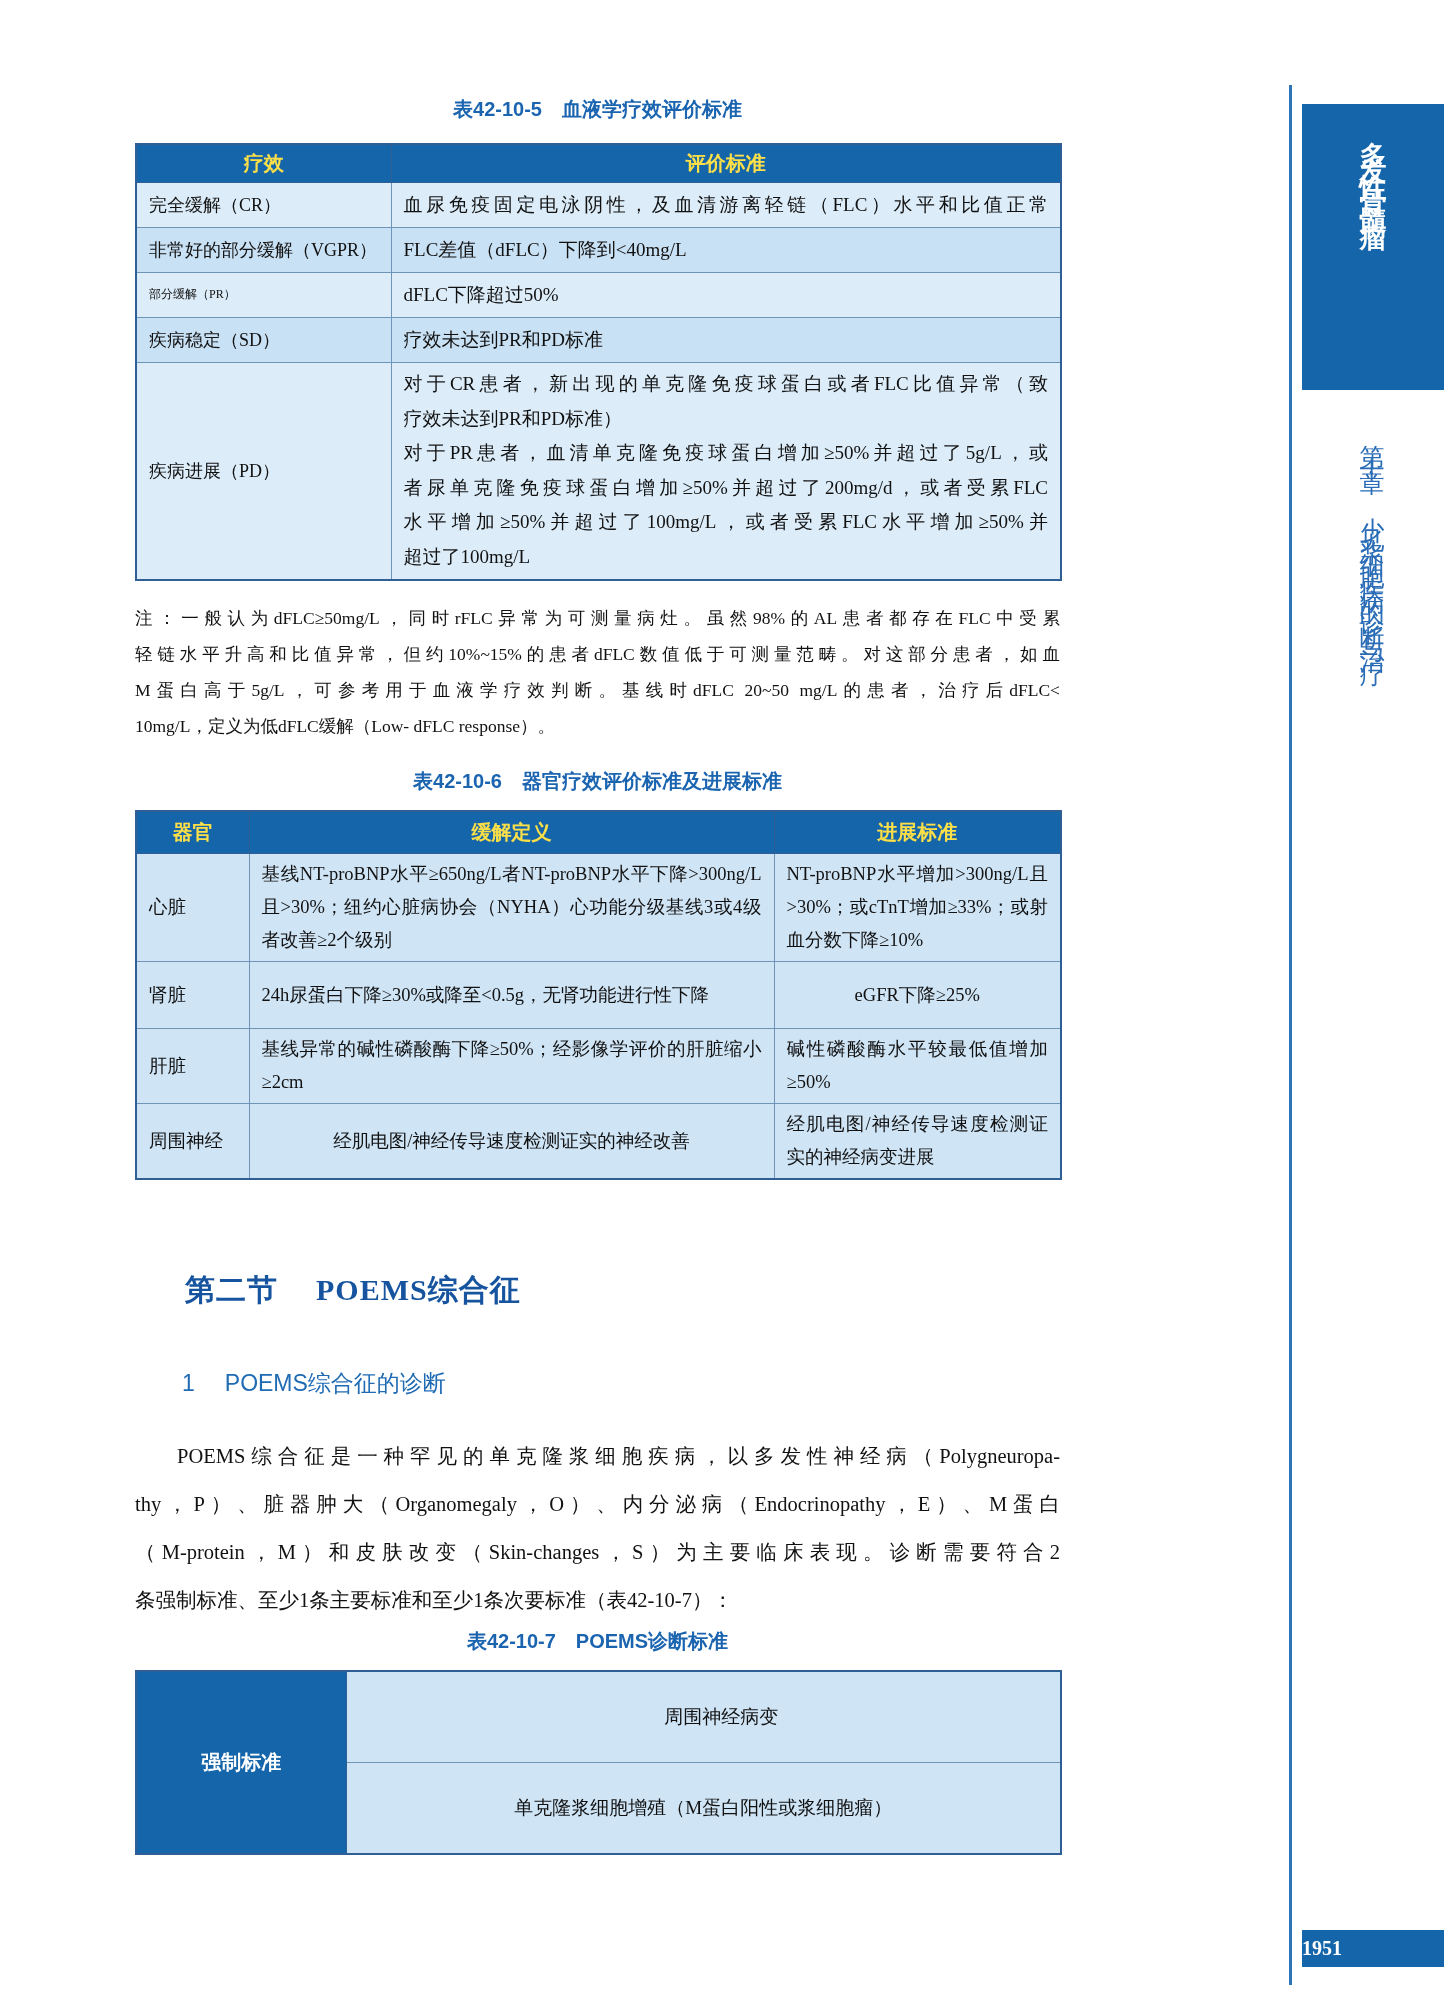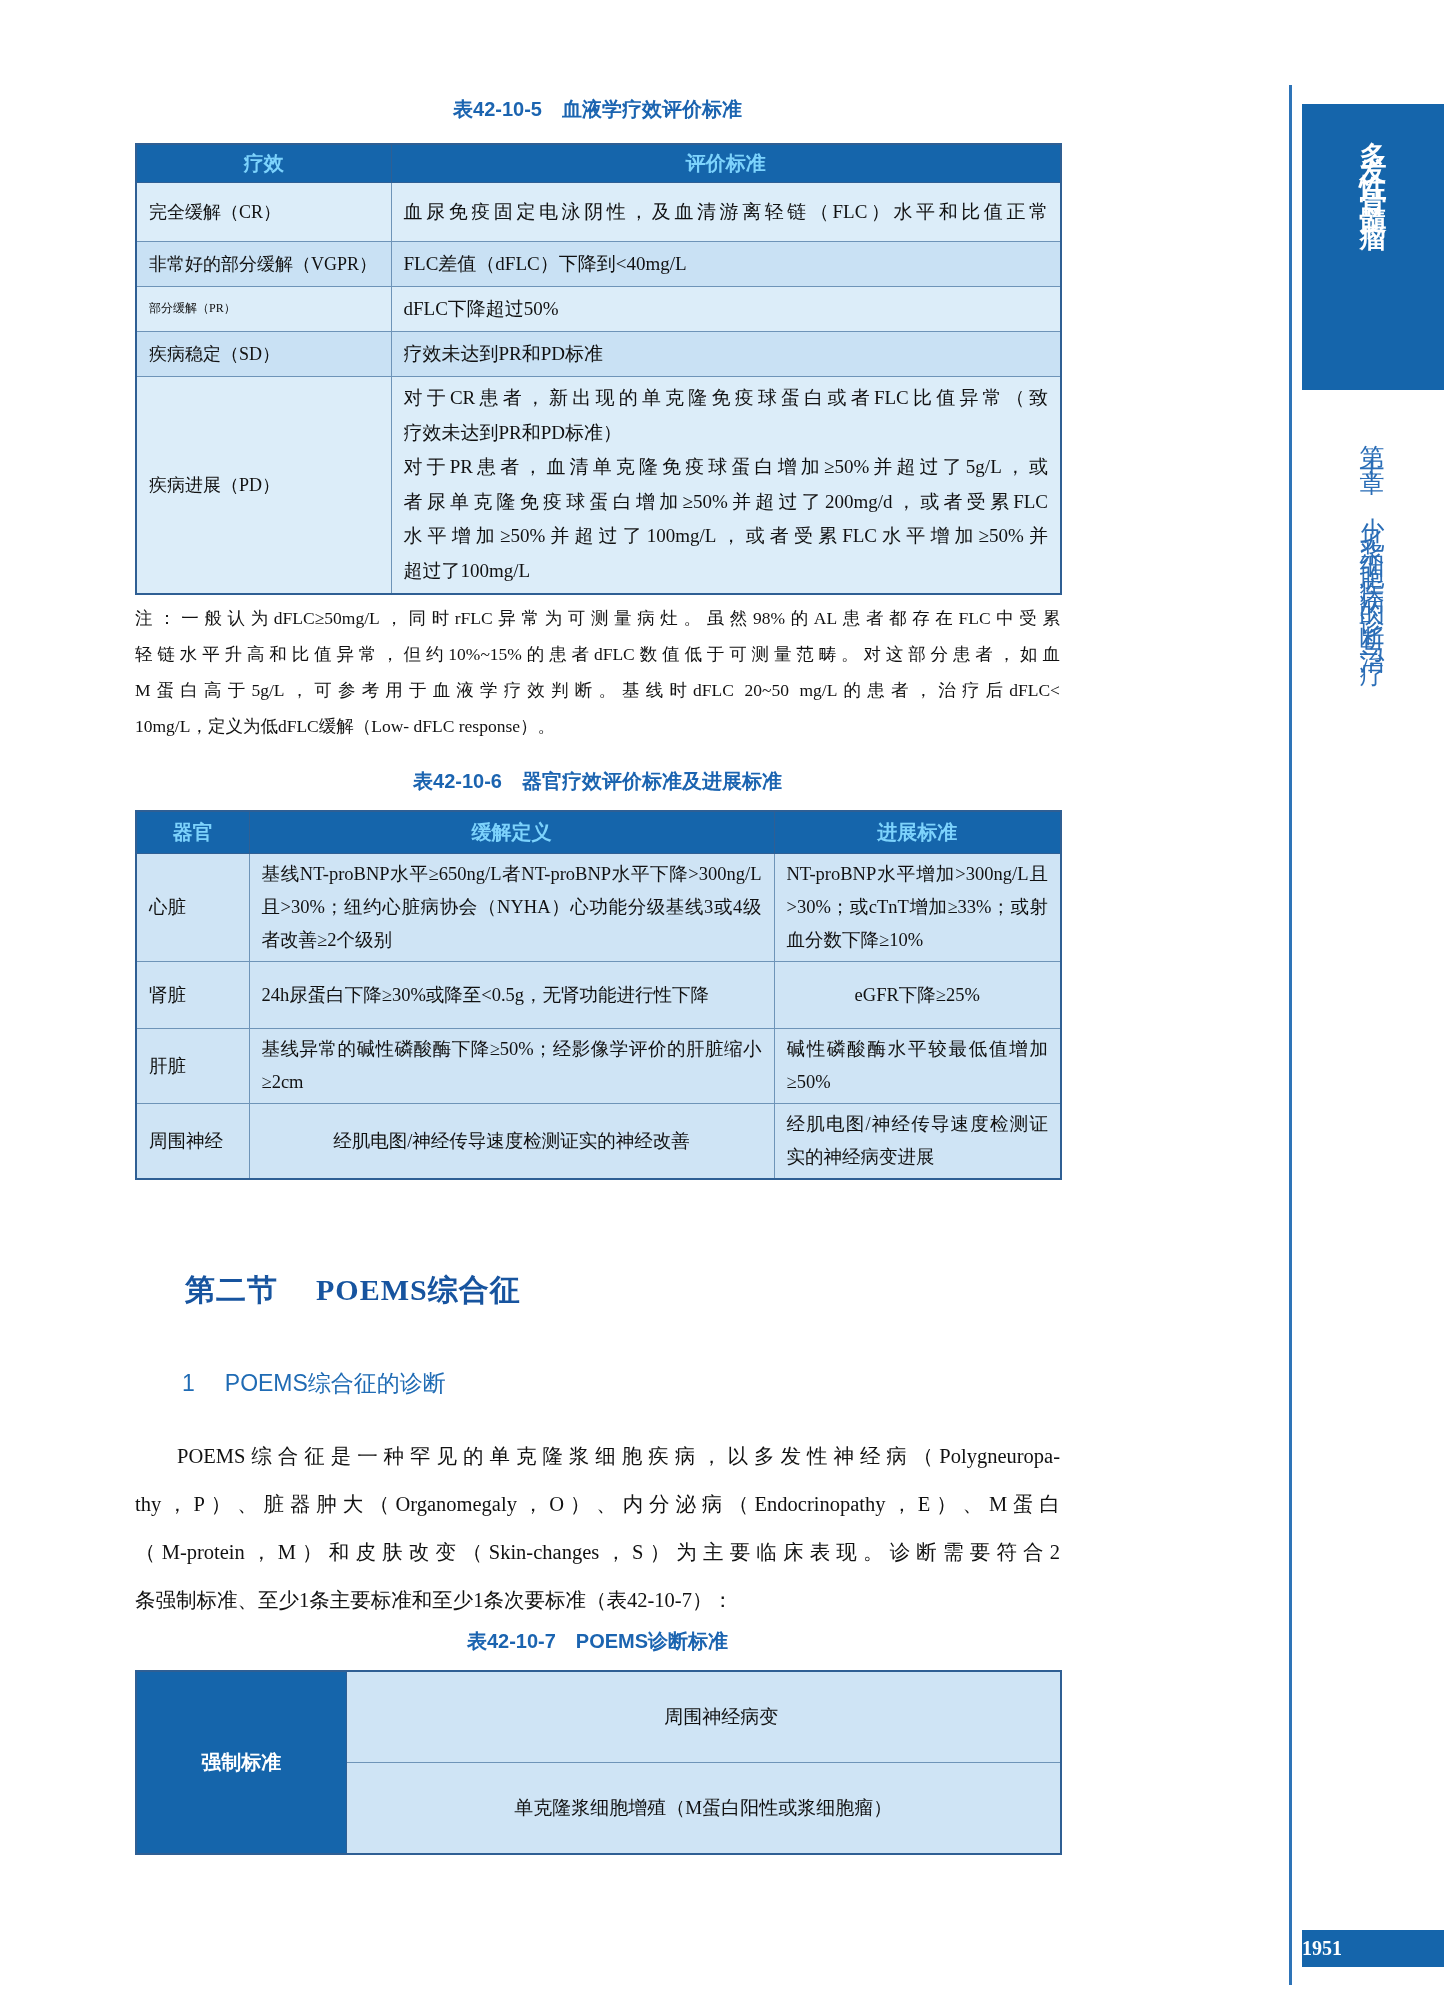--- a/index.html
+++ b/index.html
@@ -31,21 +31,21 @@
     font-size:19px;line-height:1.45;
   }
   table.doc th, table.doc td{
     border:1px solid var(--c-border);
     padding:4px 12px;
     vertical-align:middle;
     overflow:hidden;
   }
   table.doc{border:2px solid var(--c-border-outer);}
   table.doc th.hdr{
-    background:var(--c-header);color:#7dd3fc;
+    background:var(--c-header);color:#fde047;
     font-family:"Liberation Sans", sans-serif;
     font-weight:bold;font-size:20px;text-align:center;
     border-color:var(--c-border-outer);
   }
   .bg-a{background:var(--c-row-light);}
   .bg-b{background:var(--c-row-alt);}
   .bg-c{background:var(--c-cell);text-align:center;}
   .pd-line{line-height:34.5px;white-space:nowrap;}
   .jfill{text-align:justify;text-align-last:justify;}
   .cell-just{text-align:justify;}
@@ -123,21 +123,21 @@
     <table class="doc">
       <colgroup>
           <col style="width:255px">
           <col style="width:670px">
         </colgroup>
       <tbody>
           <tr style="height:38px;">
         <th class="hdr">疗效</th>
         <th class="hdr">评价标准</th>
       </tr>
-      <tr style="height:59px;">
+      <tr style="height:45px;">
         <td class="bg-a" style="white-space:nowrap;font-size:18px;">完全缓解（CR）</td>
         <td class="bg-a jfill">血尿免疫固定电泳阴性，及血清游离轻链（FLC）水平和比值正常</td>
       </tr>
       <tr style="height:45px;">
         <td class="bg-b" style="white-space:nowrap;font-size:18px;">非常好的部分缓解（VGPR）</td>
         <td class="bg-b">FLC差值（dFLC）下降到&lt;40mg/L</td>
       </tr>
       <tr style="height:45px;">
         <td class="bg-a" style="white-space:nowrap;font-size:12px;">部分缓解（PR）</td>
         <td class="bg-a">dFLC下降超过50%</td>

